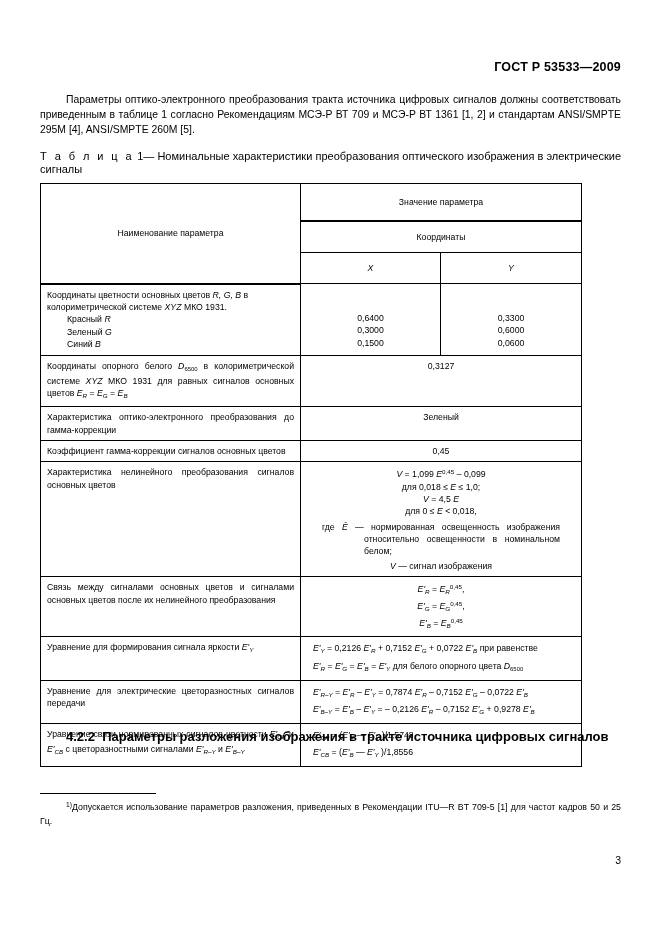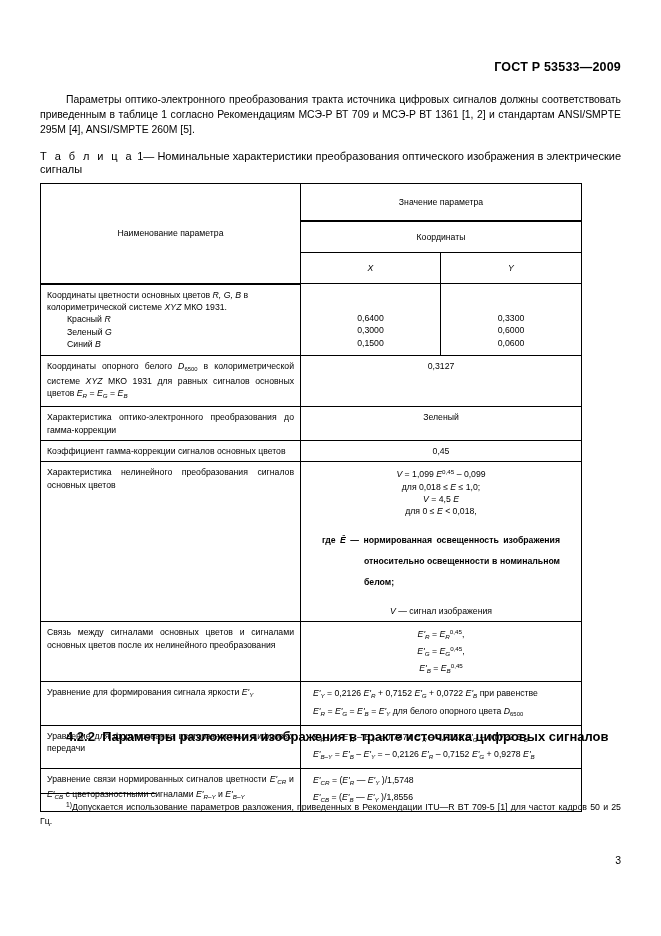--- a/index.html
+++ b/index.html
@@ -86,24 +86,23 @@
   td.center-top { text-align: center; vertical-align: top; }
   .ital { font-style: italic; text-align: right; }
   .sub { font-size: 0.72em; vertical-align: -0.28em; font-style: italic; }
   .subn { font-size: 0.68em; vertical-align: -0.28em; font-style: normal; }
   .sup { font-size: 0.72em; vertical-align: 0.46em; font-style: normal; }
   .indent1 { padding-left: 20px; display: block; }
   .formula-block { text-align: center; line-height: 13.6px; }
   .formula-where {
     display: block;
     text-align: justify;
-    margin: 12px auto;
+    margin: 3px auto;
     width: 238px;
-    line-height: 21px;
-    font-weight: bold;
+    line-height: 12px;
   }
   .hang {
     display: block;
     padding-left: 42px;
     text-indent: -42px;
     text-align: justify;
   }
   .eqline { display: block; text-align: center; }
   .justify { text-align: justify; }
   .eqwrap { display: block; text-align: left; padding-left: 6px; line-height: 14.4px; }
@@ -267,21 +266,21 @@
 
       <tr>
         <td class="justify">Уравнение для формирования сигнала яркости <span class="ital">E'</span><span class="sub">Y</span></td>
         <td class="formula-block" colspan="2">
           <span class="eqwrap"><span class="ital">E'</span><span class="sub">Y</span> = 0,2126 <span class="ital">E'</span><span class="sub">R</span> + 0,7152 <span class="ital">E'</span><span class="sub">G</span> + 0,0722 <span class="ital">E'</span><span class="sub">B</span> при равенстве</span>
           <span class="eqwrap"><span class="ital">E'</span><span class="sub">R</span> = <span class="ital">E'</span><span class="sub">G</span> = <span class="ital">E'</span><span class="sub">B</span> = <span class="ital">E'</span><span class="sub">Y</span> для белого опорного цвета <span class="ital">D</span><span class="subn">6500</span></span>
         </td>
       </tr>
 
       <tr>
-        <td class="justify">Уравнение для формирования цветоразностных цифровых передачи</td>
+        <td class="justify">Уравнение для электрические цветоразностных сигналов передачи</td>
         <td class="formula-block" colspan="2">
           <span class="eqwrap"><span class="ital">E'</span><span class="sub">R–Y</span> = <span class="ital">E'</span><span class="sub">R</span> – <span class="ital">E'</span><span class="sub">Y</span> = 0,7874 <span class="ital">E'</span><span class="sub">R</span> – 0,7152 <span class="ital">E'</span><span class="sub">G</span> – 0,0722 <span class="ital">E'</span><span class="sub">B</span></span>
           <span class="eqwrap"><span class="ital">E'</span><span class="sub">B–Y</span> = <span class="ital">E'</span><span class="sub">B</span> – <span class="ital">E'</span><span class="sub">Y</span> = – 0,2126 <span class="ital">E'</span><span class="sub">R</span> – 0,7152 <span class="ital">E'</span><span class="sub">G</span> + 0,9278 <span class="ital">E'</span><span class="sub">B</span></span>
         </td>
       </tr>
 
       <tr>
         <td class="justify">Уравнение связи нормированных сигналов цветности <span class="ital">E'</span><span class="sub">CR</span> и <span class="ital">E'</span><span class="sub">CB</span> с цветоразностными сигналами <span class="ital">E'</span><span class="sub">R–Y</span> и <span class="ital">E'</span><span class="sub">B–Y</span></td>
         <td class="formula-block" colspan="2">
           <span class="eqwrap"><span class="ital">E'</span><span class="sub">CR</span> = (<span class="ital">E'</span><span class="sub">R</span> — <span class="ital">E'</span><span class="sub">Y</span> )/1,5748</span>

